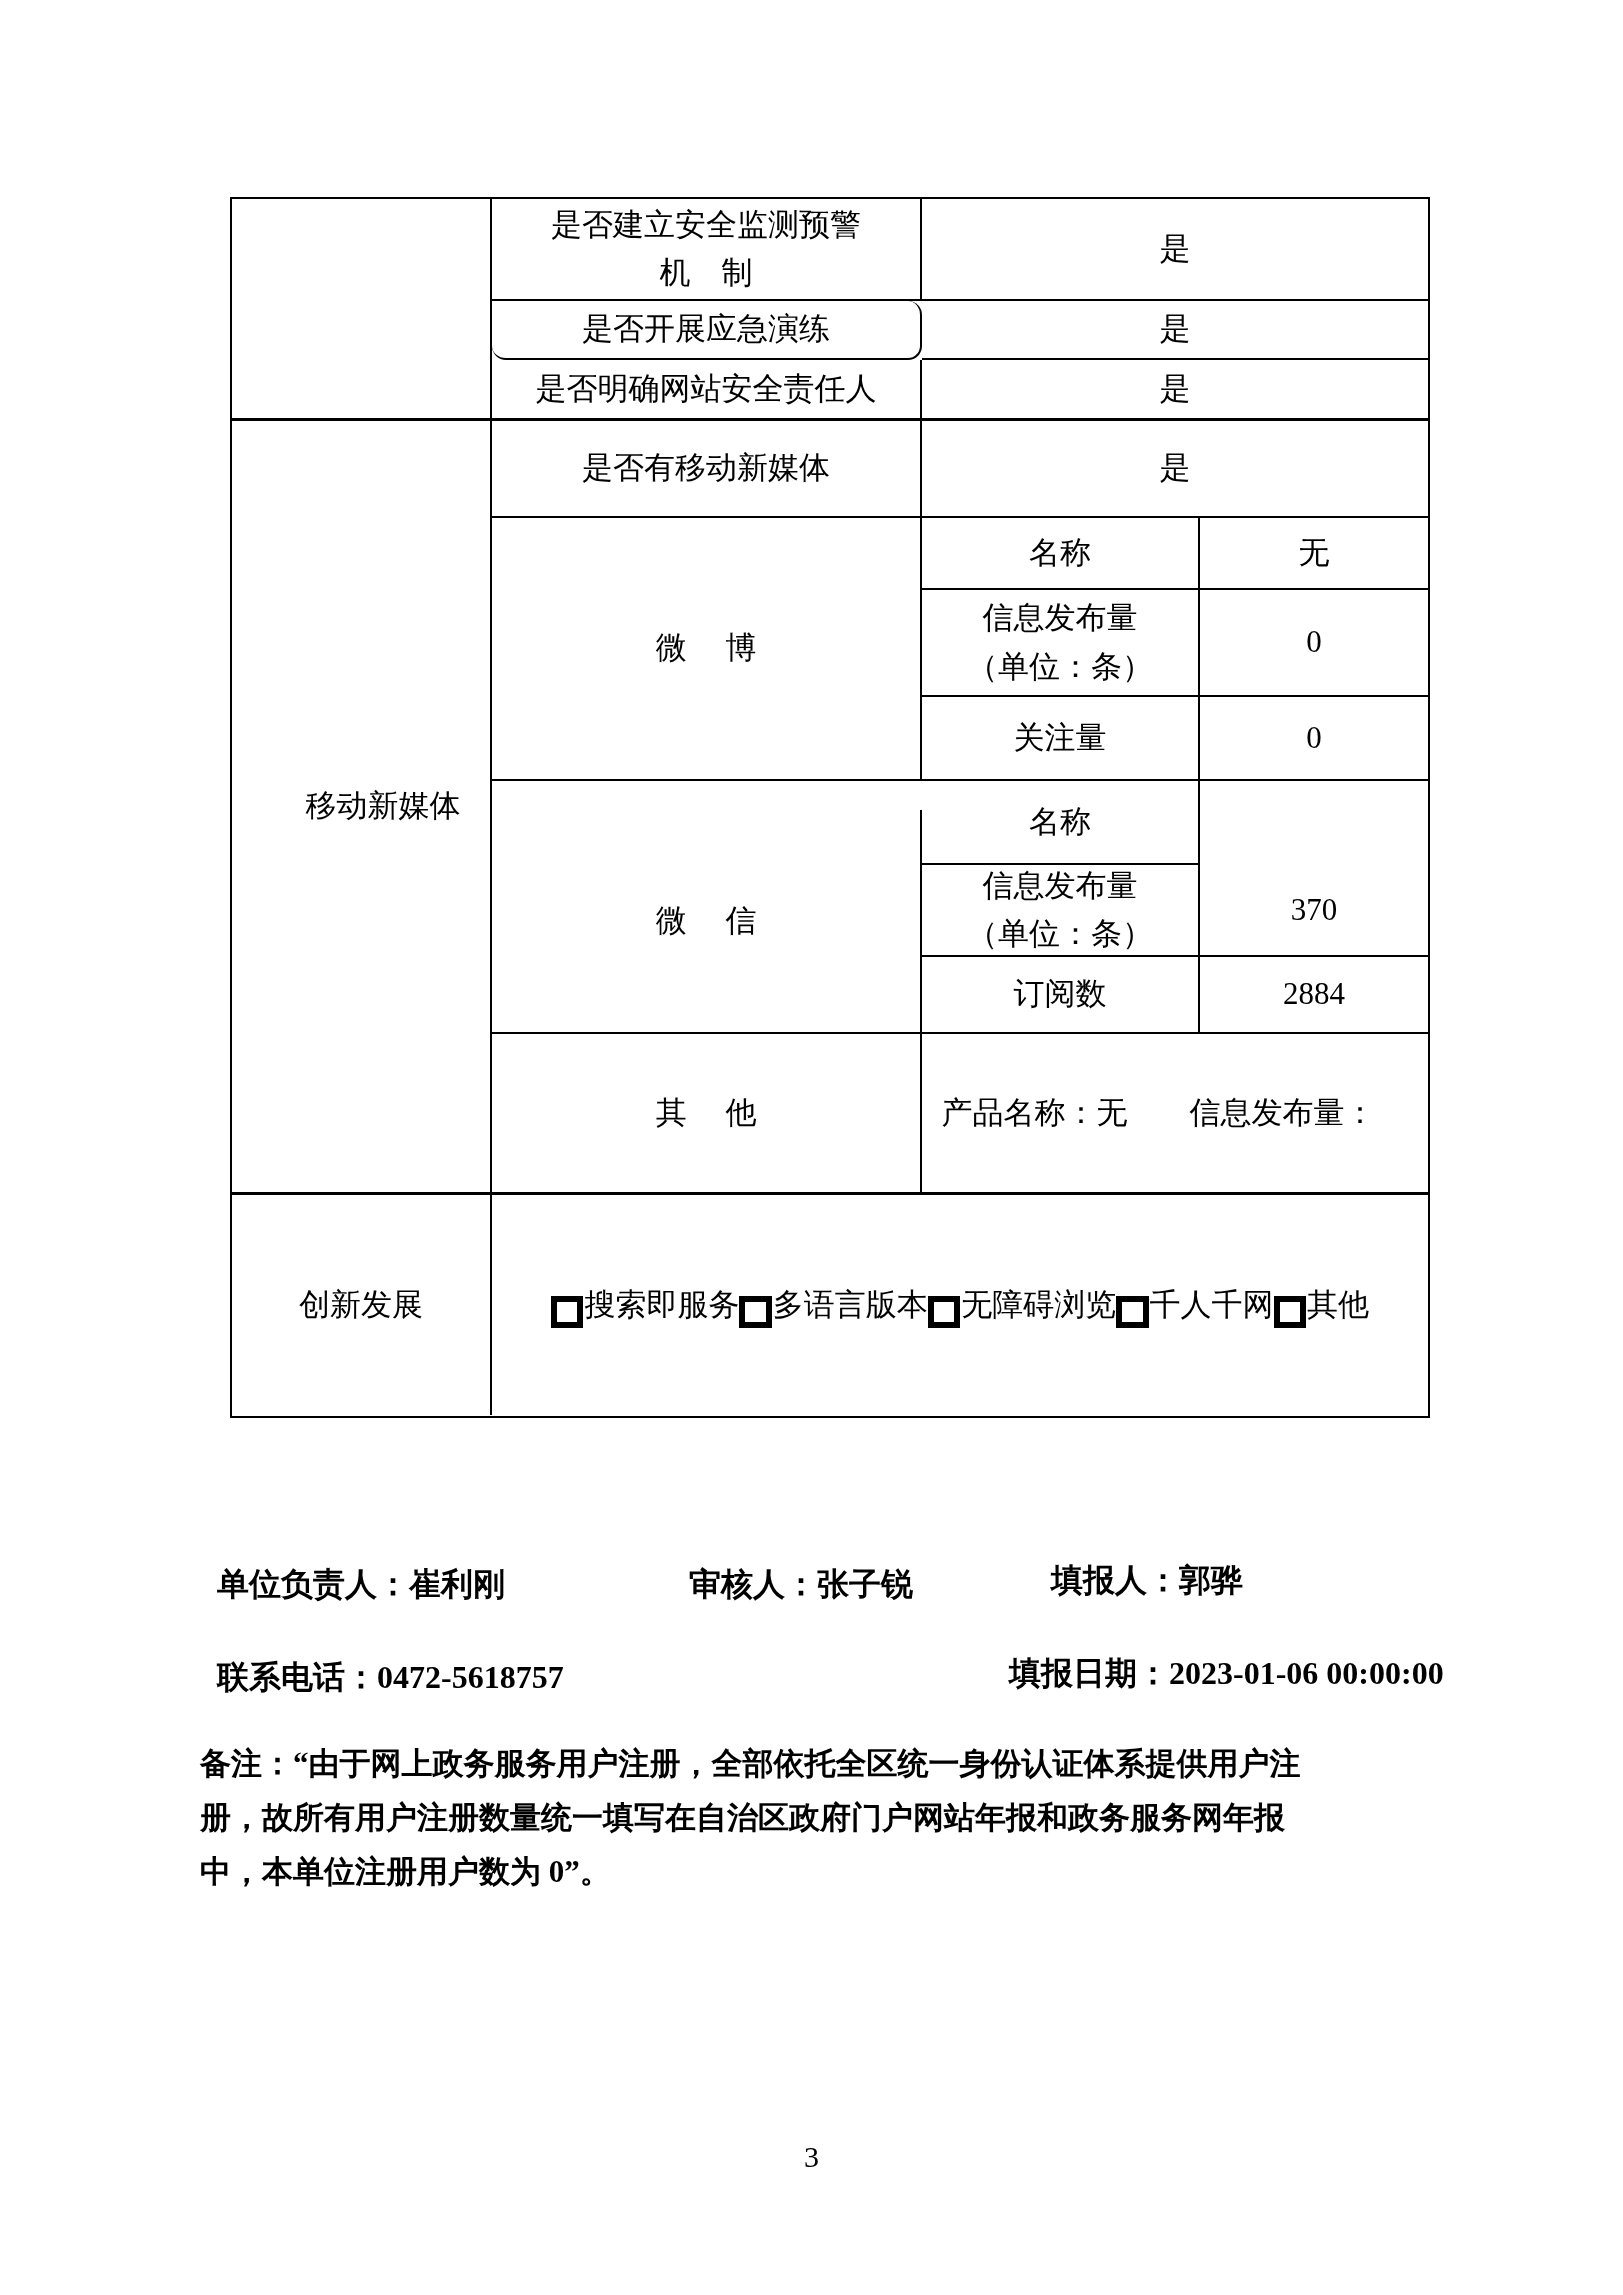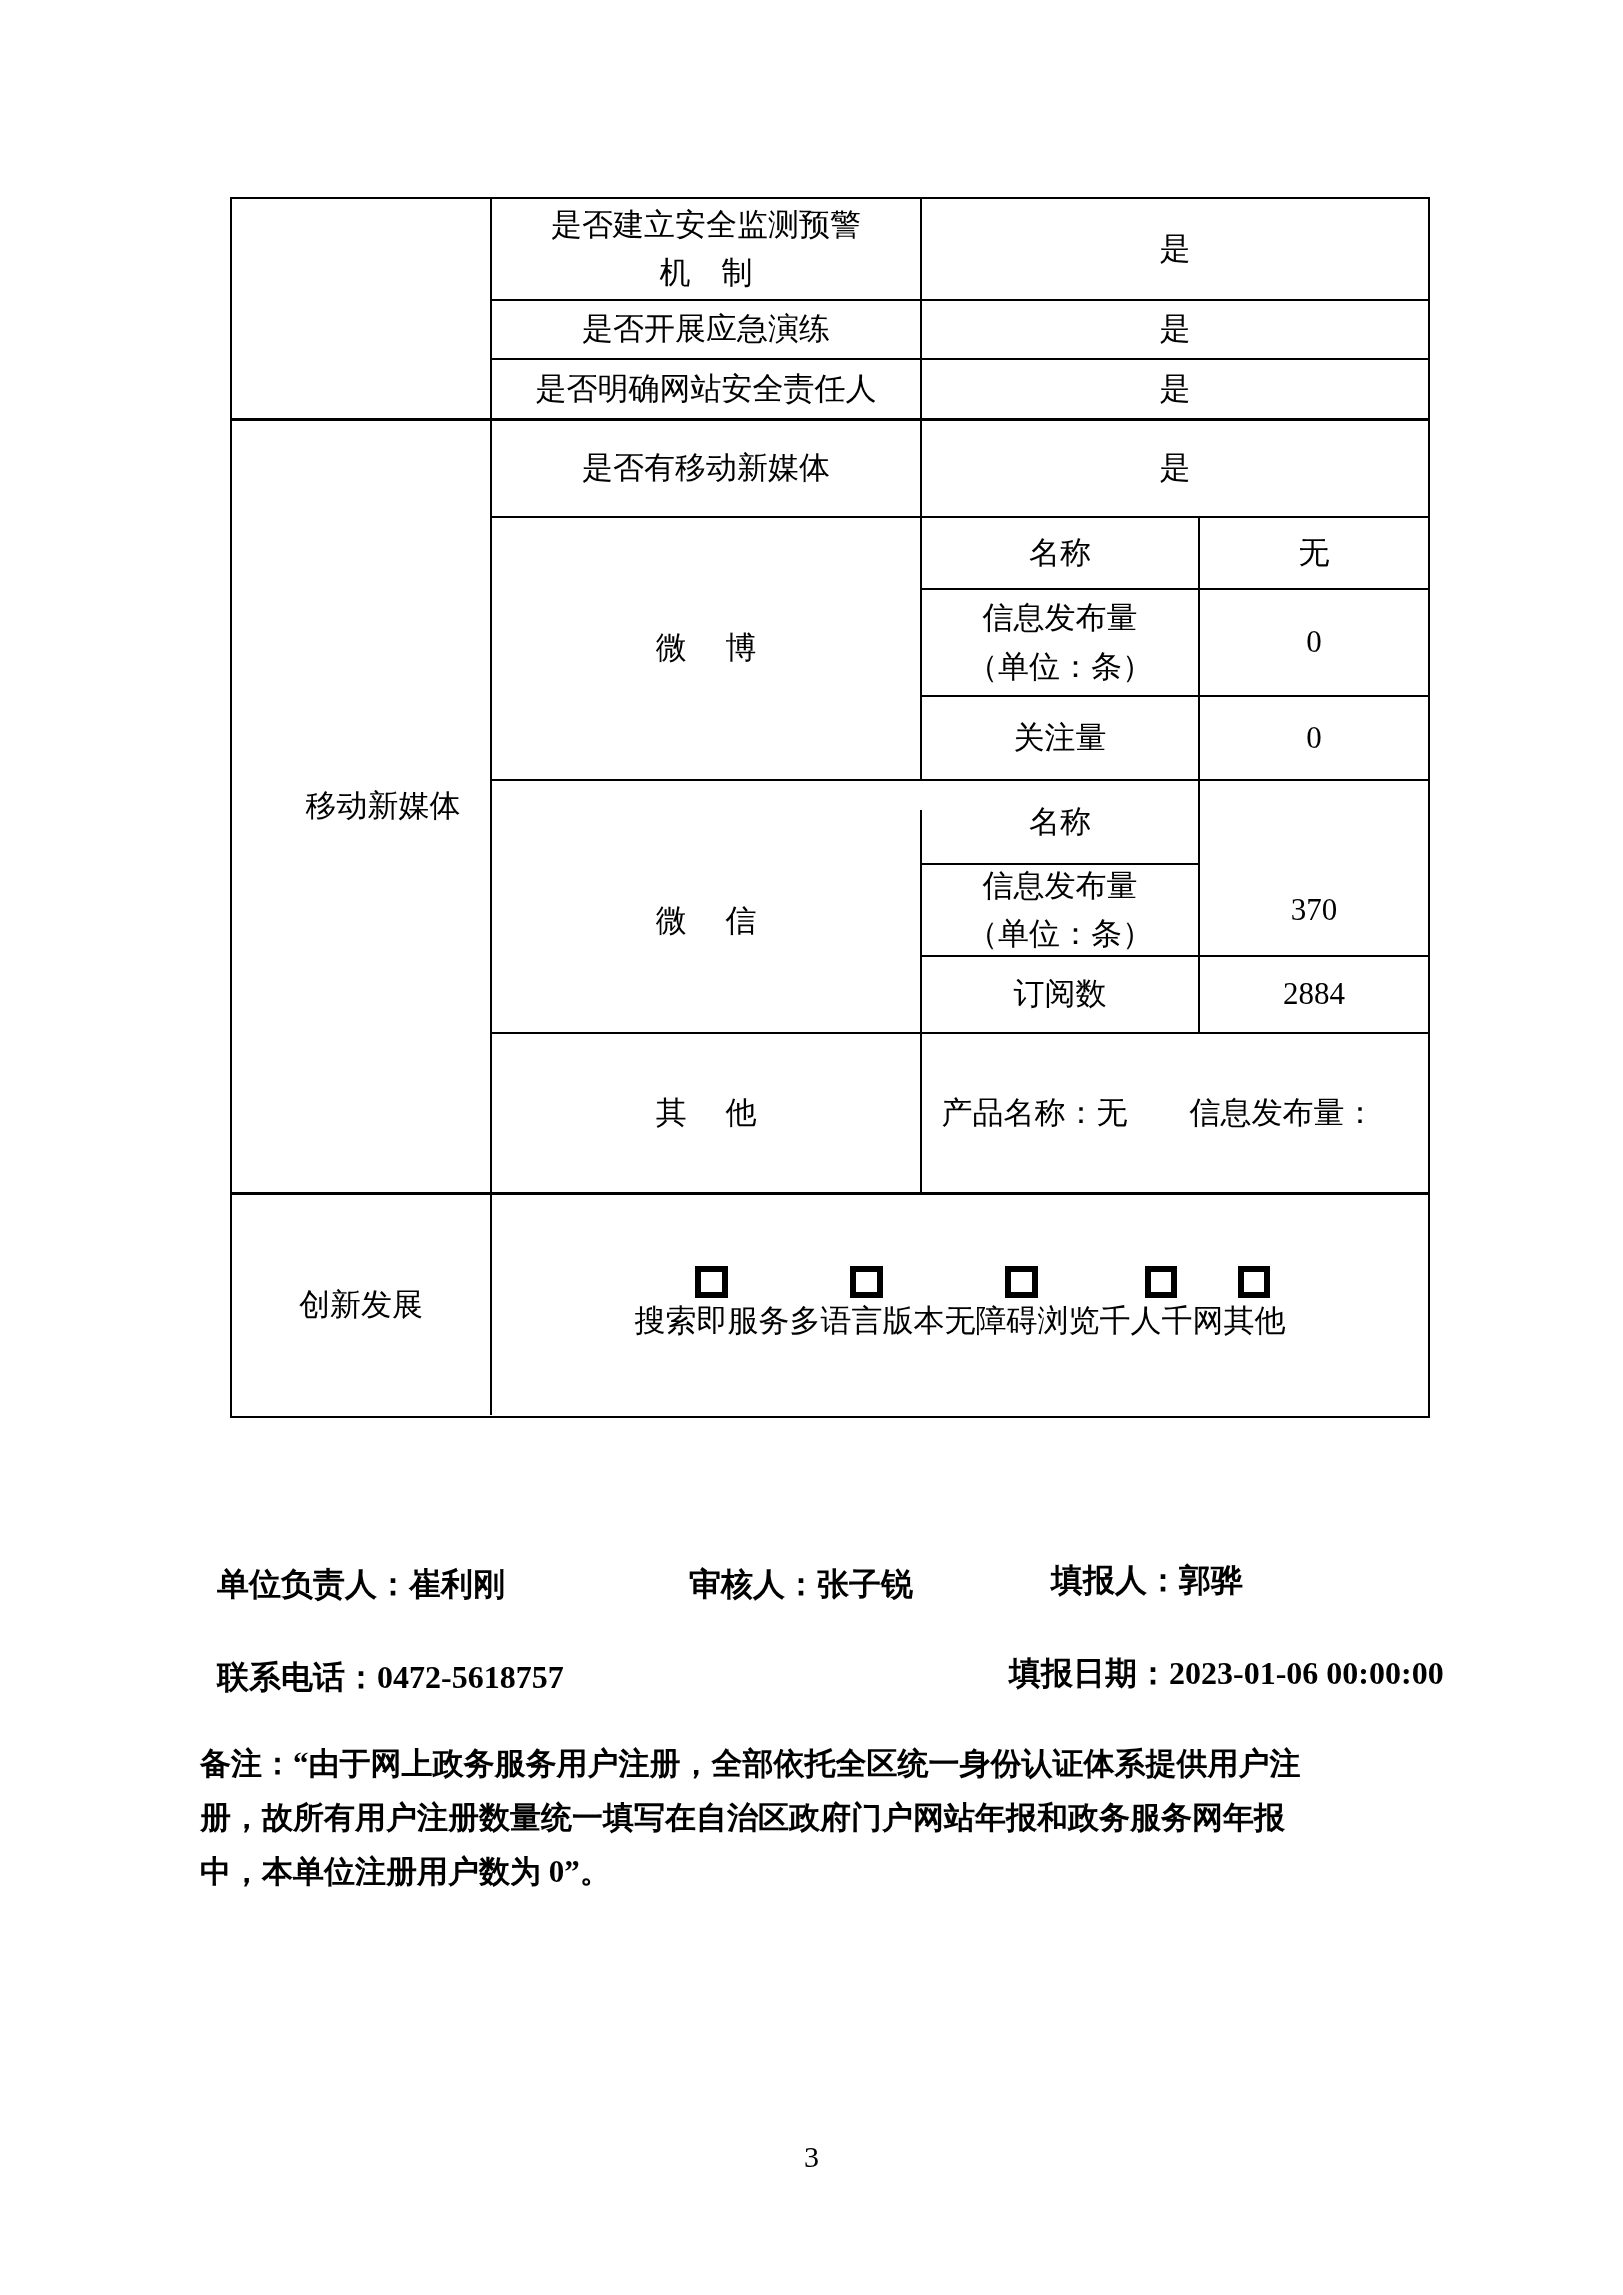--- a/index.html
+++ b/index.html
@@ -24,21 +24,21 @@
     text-align:center;font-size:31px;line-height:1.5;
     overflow:hidden;
   }
   .nr{border-right:none;}
   .nb{border-bottom:none;}
   .tb{border-bottom:3.6px solid #000;}
   .pre{white-space:pre-line;line-height:1.55;}
   .left{justify-content:flex-start;text-align:left;padding-left:19.4px;}
   
   .cb-row{gap:0;}
-  .cb-item{display:inline-flex;align-items:center;flex-direction:column;}
+  .cb-item{display:inline-flex;align-items:flex-end;}
   .cb-box{
     width:20.4px;height:20.4px;border:6.1px solid #000;
     display:inline-block;margin:0 1px 0 0;flex:none;
   }
   
   .b{position:absolute;font-weight:bold;font-size:32px;white-space:nowrap;}
   .remark{
     position:absolute;left:200px;top:1737px;width:1242px;
     font-weight:bold;font-size:31px;line-height:54px;
     white-space:pre-line;
@@ -52,21 +52,21 @@
 <body>
 
 <div class="report-table">
 
   <div class="cell tb" style="grid-column:1;grid-row:1/4;"></div>
 
   <div class="cell pre" style="grid-column:2;grid-row:1;">是否建立安全监测预警
 机　制</div>
   <div class="cell nr" style="grid-column:3/5;grid-row:1;">是</div>
 
-  <div class="cell" style="grid-column:2;grid-row:2;">是否开展应急演练</div>
+  <div class="cell" style="grid-column:2;grid-row:2;border-radius:14px;">是否开展应急演练</div>
   <div class="cell nr" style="grid-column:3/5;grid-row:2;">是</div>
 
   <div class="cell tb" style="grid-column:2;grid-row:3;">是否明确网站安全责任人</div>
   <div class="cell nr tb" style="grid-column:3/5;grid-row:3;">是</div>
 
   <div class="cell tb" style="grid-column:1;grid-row:4/12;padding-left:44px;">移动新媒体</div>
 
   <div class="cell" style="grid-column:2;grid-row:4;">是否有移动新媒体</div>
   <div class="cell nr" style="grid-column:3/5;grid-row:4;">是</div>
 

